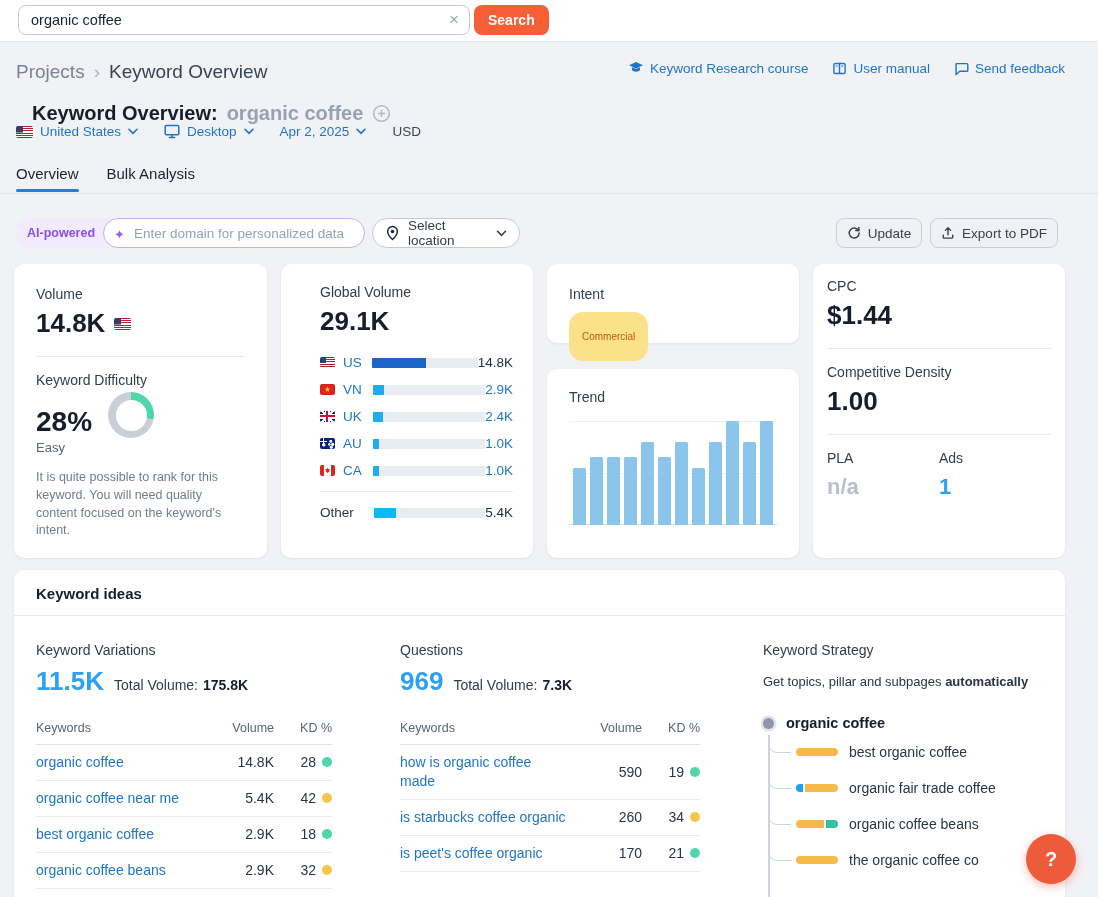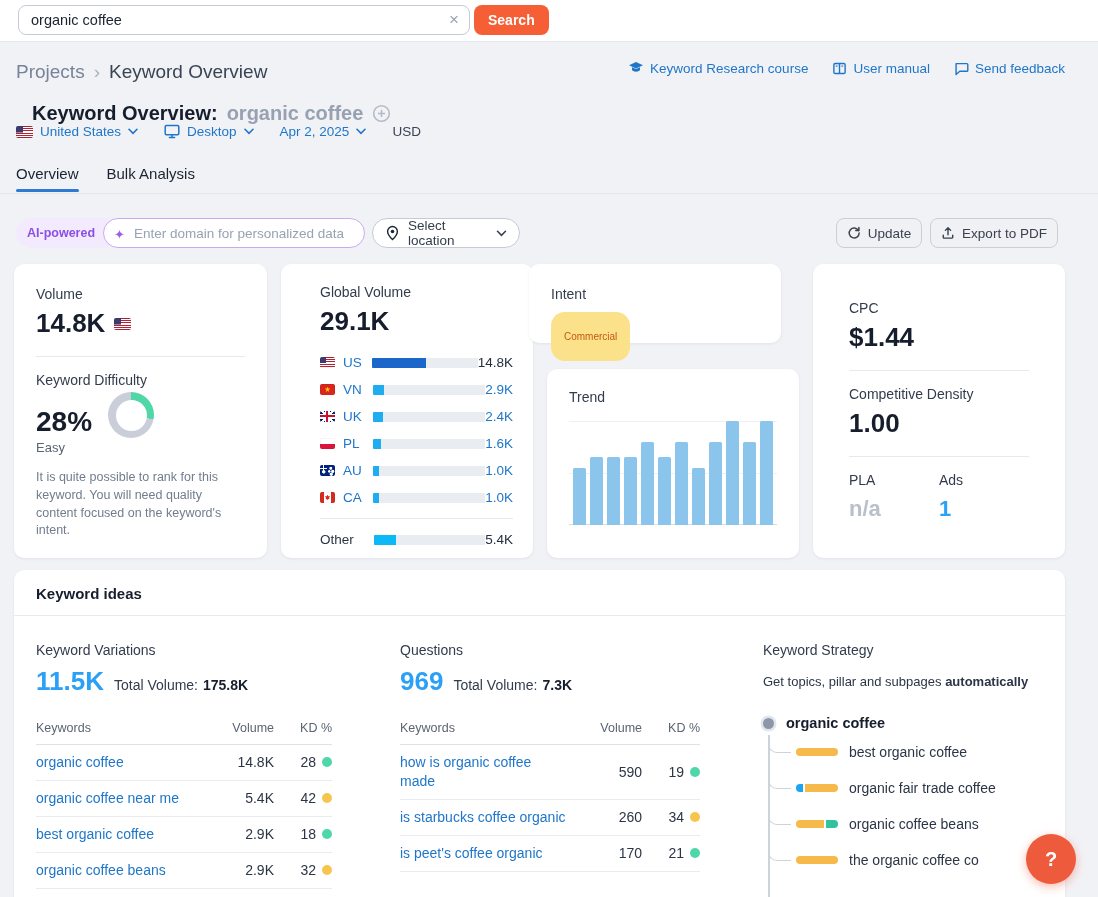--- a/index.html
+++ b/index.html
@@ -53,23 +53,23 @@
   .loc-select span{font-size:13.5px;color:#333d4b;flex:1}
   .gbtn{position:absolute;top:0;height:30px;box-sizing:border-box;background:#f0f1f5;border:1px solid #c9cfda;border-radius:8px;
         display:flex;align-items:center;justify-content:center;gap:7px;font-size:13.5px;color:#39424f;cursor:pointer}
   .btn-update{left:836px;width:86px}
   .btn-export{left:930px;width:128px}
 
   
   .card{position:absolute;background:#fff;border-radius:10px;box-shadow:0 1px 3px rgba(25,35,55,.07);box-sizing:border-box}
   .card-volume{left:14px;top:264px;width:253px;height:294px;padding:22px}
   .card-global{left:281px;top:264px;width:252px;height:294px;padding:20px 20px 0 39px}
-  .card-intent{left:529px;top:264px;width:252px;height:79px;padding:22px}
+  .card-intent{left:547px;top:264px;width:252px;height:79px;padding:22px}
   .card-trend{left:547px;top:369px;width:252px;height:189px;padding:20px 22px}
-  .card-cpc{left:813px;top:264px;width:252px;height:294px;padding:36px}
+  .card-cpc{left:813px;top:264px;width:252px;height:294px;padding:14px}
   .mlabel{font-size:14px;color:#323c4d}
   .mvalue{font-size:26px;font-weight:700;color:#161d2c;margin-top:6px;display:flex;align-items:center;gap:9px}
   .hr{border:none;border-top:1px solid #e6e9ee;margin:17px 0 15px}
   .kd-row{display:flex;align-items:flex-end;gap:16px;margin-top:4px}
   .kd-pct{font-size:28px;font-weight:700;color:#161d2c}
   .donut{width:46px;height:46px;border-radius:50%;position:relative}
   .donut::after{content:"";position:absolute;inset:7.5px;background:#fff;border-radius:50%}
   .kd-level{font-size:13px;color:#5a6472;margin-top:2px}
   .kd-desc{font-size:12.5px;color:#717d8d;line-height:1.42;margin-top:14px}
 
@@ -338,28 +338,20 @@
         </div>
         <div class="gv-row">
           <span class="flag flag-uk"></span>
           <a class="gv-code">UK</a>
           <span class="gv-track">
             <span class="gv-fill" style="width:9%;background:#1FADF2"></span>
           </span>
           <span class="gv-val" style="color:#1F76C9">2.4K</span>
         </div>
         <div class="gv-row">
-          <span class="flag flag-pl"></span>
-          <a class="gv-code">PL</a>
-          <span class="gv-track">
-            <span class="gv-fill" style="width:7%;background:#1FADF2"></span>
-          </span>
-          <span class="gv-val" style="color:#1F76C9">1.6K</span>
-        </div>
-        <div class="gv-row">
           <span class="flag flag-au"></span>
           <a class="gv-code">AU</a>
           <span class="gv-track">
             <span class="gv-fill" style="width:5%;background:#1FADF2"></span>
           </span>
           <span class="gv-val" style="color:#1F76C9">1.0K</span>
         </div>
         <div class="gv-row">
           <span class="flag flag-ca"></span>
           <a class="gv-code">CA</a>

